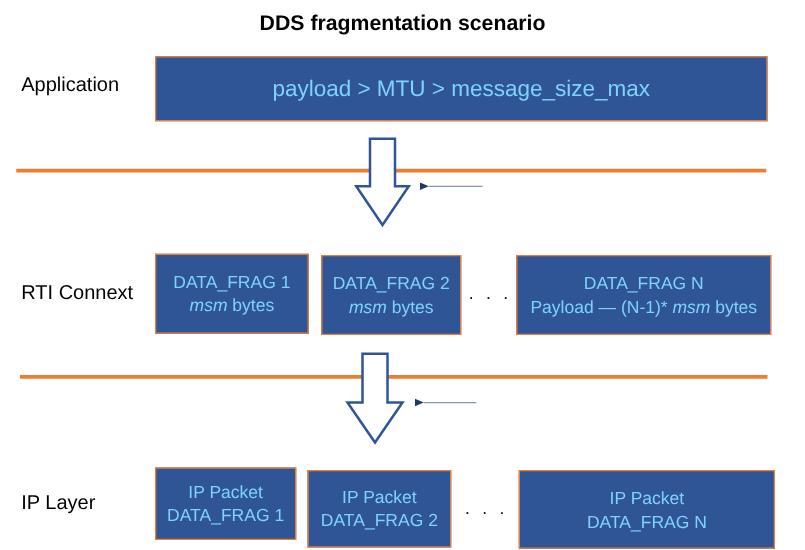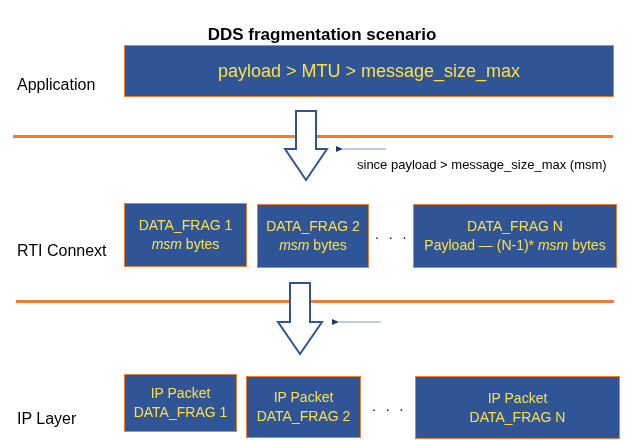--- a/index.html
+++ b/index.html
@@ -1,22 +1,22 @@
 <!DOCTYPE html>
 <html><head>
   <meta charset="utf-8">
   <style>
     html, body { margin: 0; padding: 0; background: #ffffff; }
     body { width: 644px; height: 440px; position: relative; overflow: hidden;
            font-family: "Liberation Sans", sans-serif; color: #000; }
-    .abs { position: absolute; margin-top: 16px; }
+    .abs { position: absolute; }
     .title { left: 0; width: 644px; top: 9px; text-align: center; font-size: 17px; font-weight: bold; }
     .layer-label { font-size: 16px; }
     .box { position: absolute; background: #2f5597; border: 1.5px solid #ed7d31; box-sizing: border-box;
-           color: #fde047; display: flex; flex-direction: column; align-items: center; justify-content: center;
+           color: #7dd3fc; display: flex; flex-direction: column; align-items: center; justify-content: center;
            text-align: center; font-size: 14px; line-height: 19px; }
     .box.big { font-size: 18px; }
     .box i { font-style: italic; }
     .sep { position: absolute; left: 13px; width: 600px; height: 3px; background: #ed7d31; }
     .dots { position: absolute; font-size: 14px; letter-spacing: 3px; }
     .note { position: absolute; font-size: 13px; line-height: 19px; }
     svg.overlay { position: absolute; left: 0; top: 0; }
   </style>
 </head>
 <body>
@@ -80,17 +80,16 @@
   <path d="M296,111 L316,111 L316,149 L327,149 L306,180 L285,149 L296,149 Z" fill="#ffffff" stroke="#2f5597" stroke-width="2" stroke-linejoin="miter"></path>
 
   <line x1="386" y1="149" x2="343" y2="149" stroke="#8496b0" stroke-width="1" marker-end="url(#ptr)"></line>
 
   <path d="M290,283 L310,283 L310,322 L322,322 L300,354 L278,322 L290,322 Z" fill="#ffffff" stroke="#2f5597" stroke-width="2" stroke-linejoin="miter"></path>
 
   <line x1="381" y1="322" x2="339" y2="322" stroke="#8496b0" stroke-width="1" marker-end="url(#ptr)"></line>
 </svg>
 
 <div class="note" style="left:357px; top:155px;">
-  <div>since payload &gt; message_size_max (msm)</div>
 </div>
 
 <div class="note" style="left:355px; top:330px;">
 </div>
 
 </body></html>

